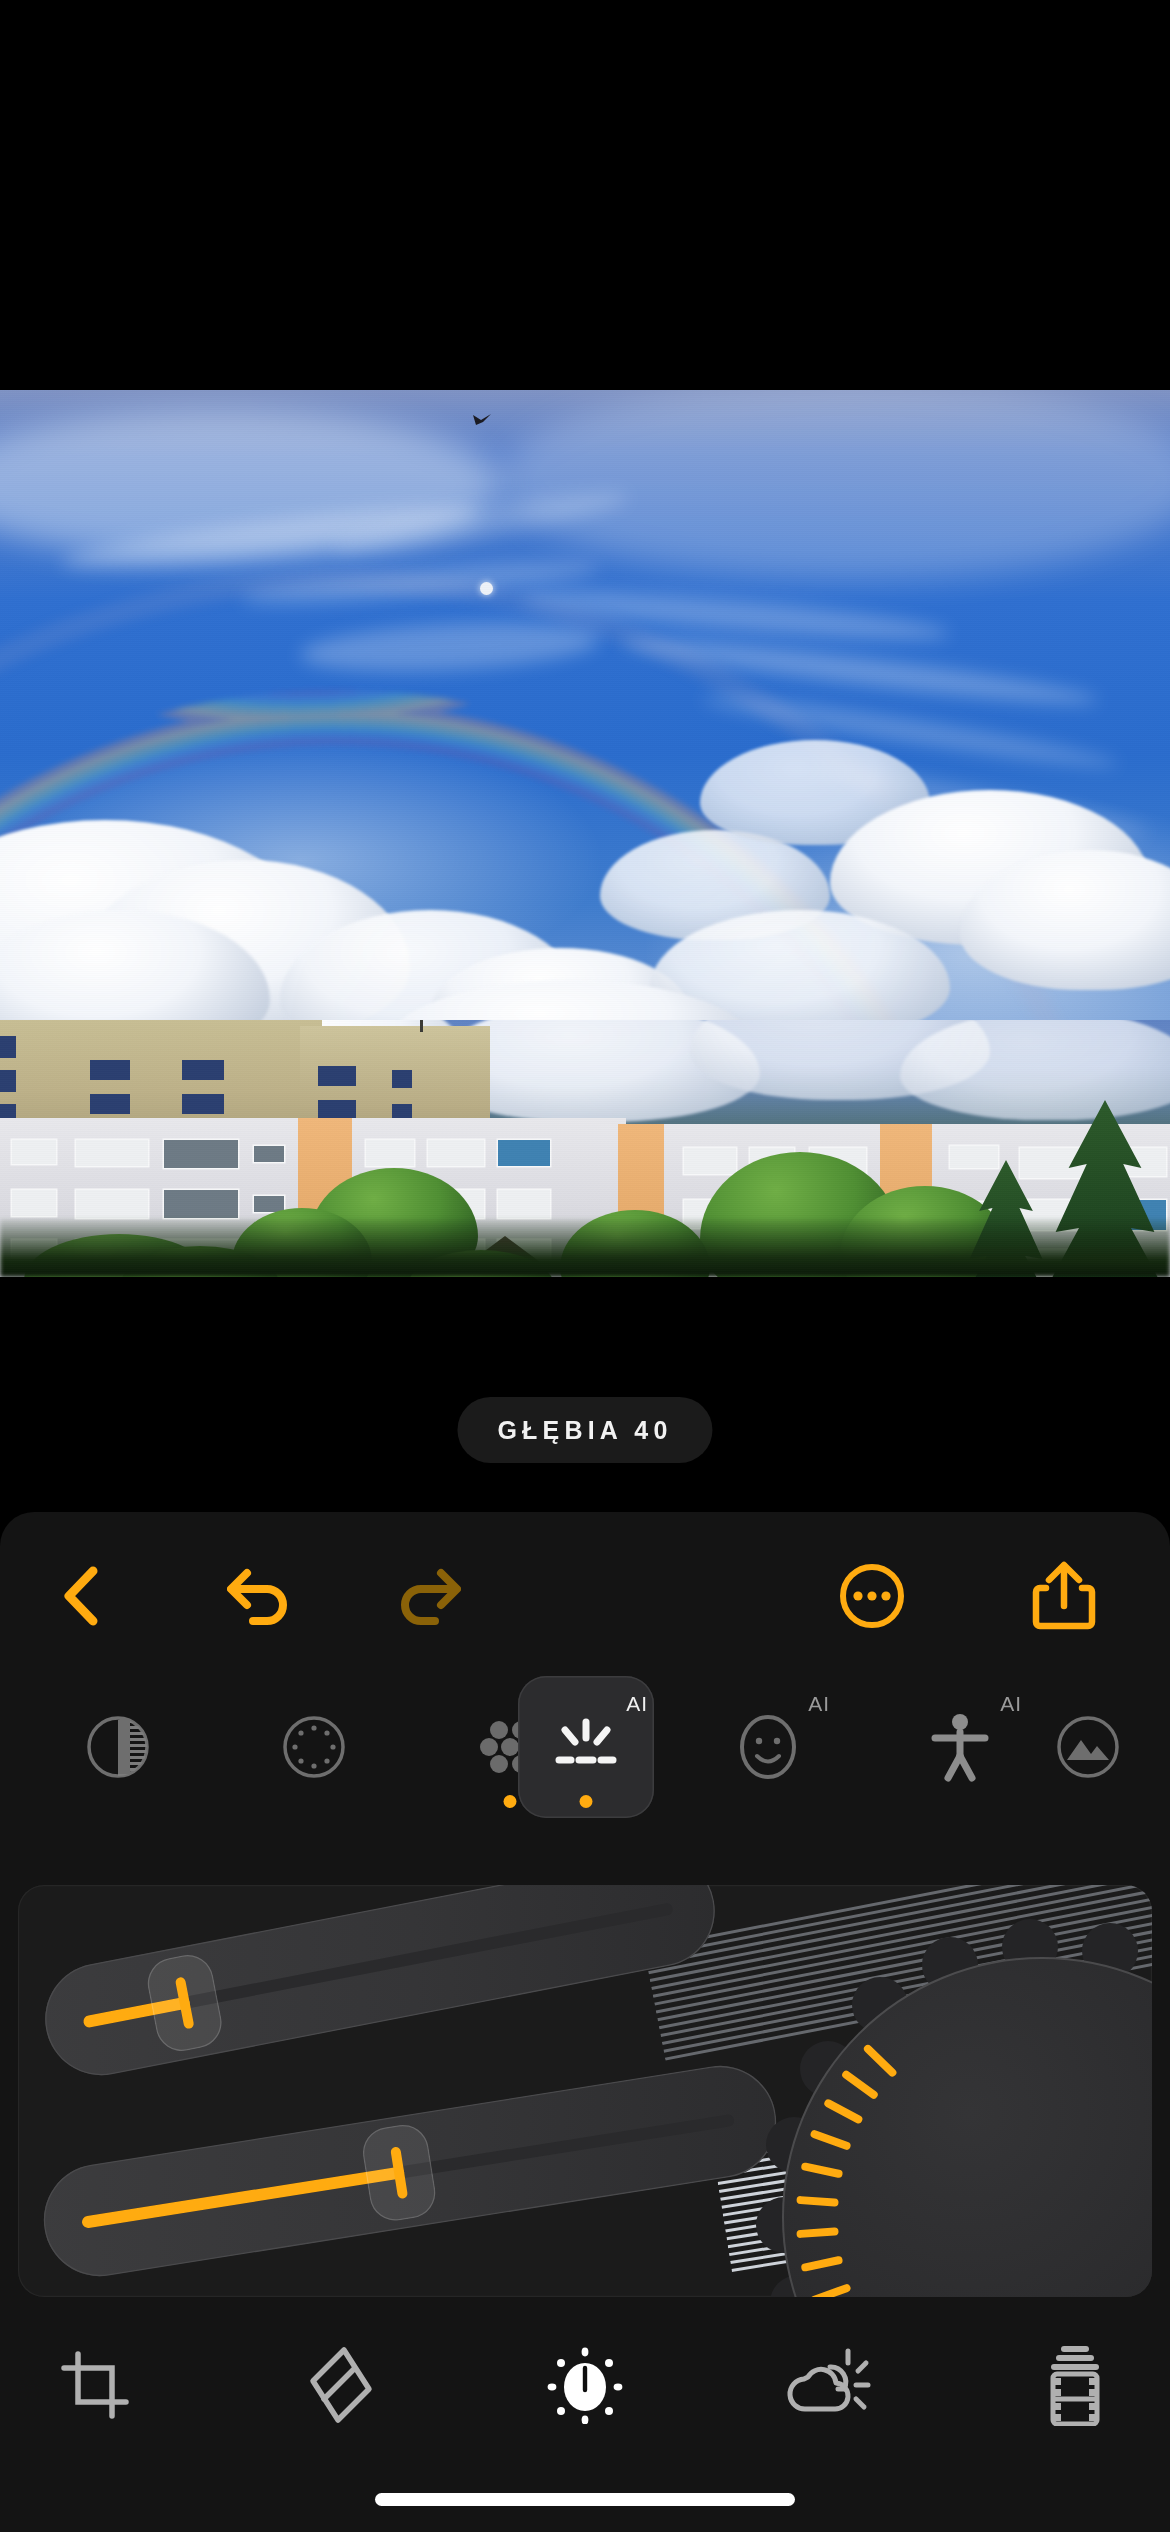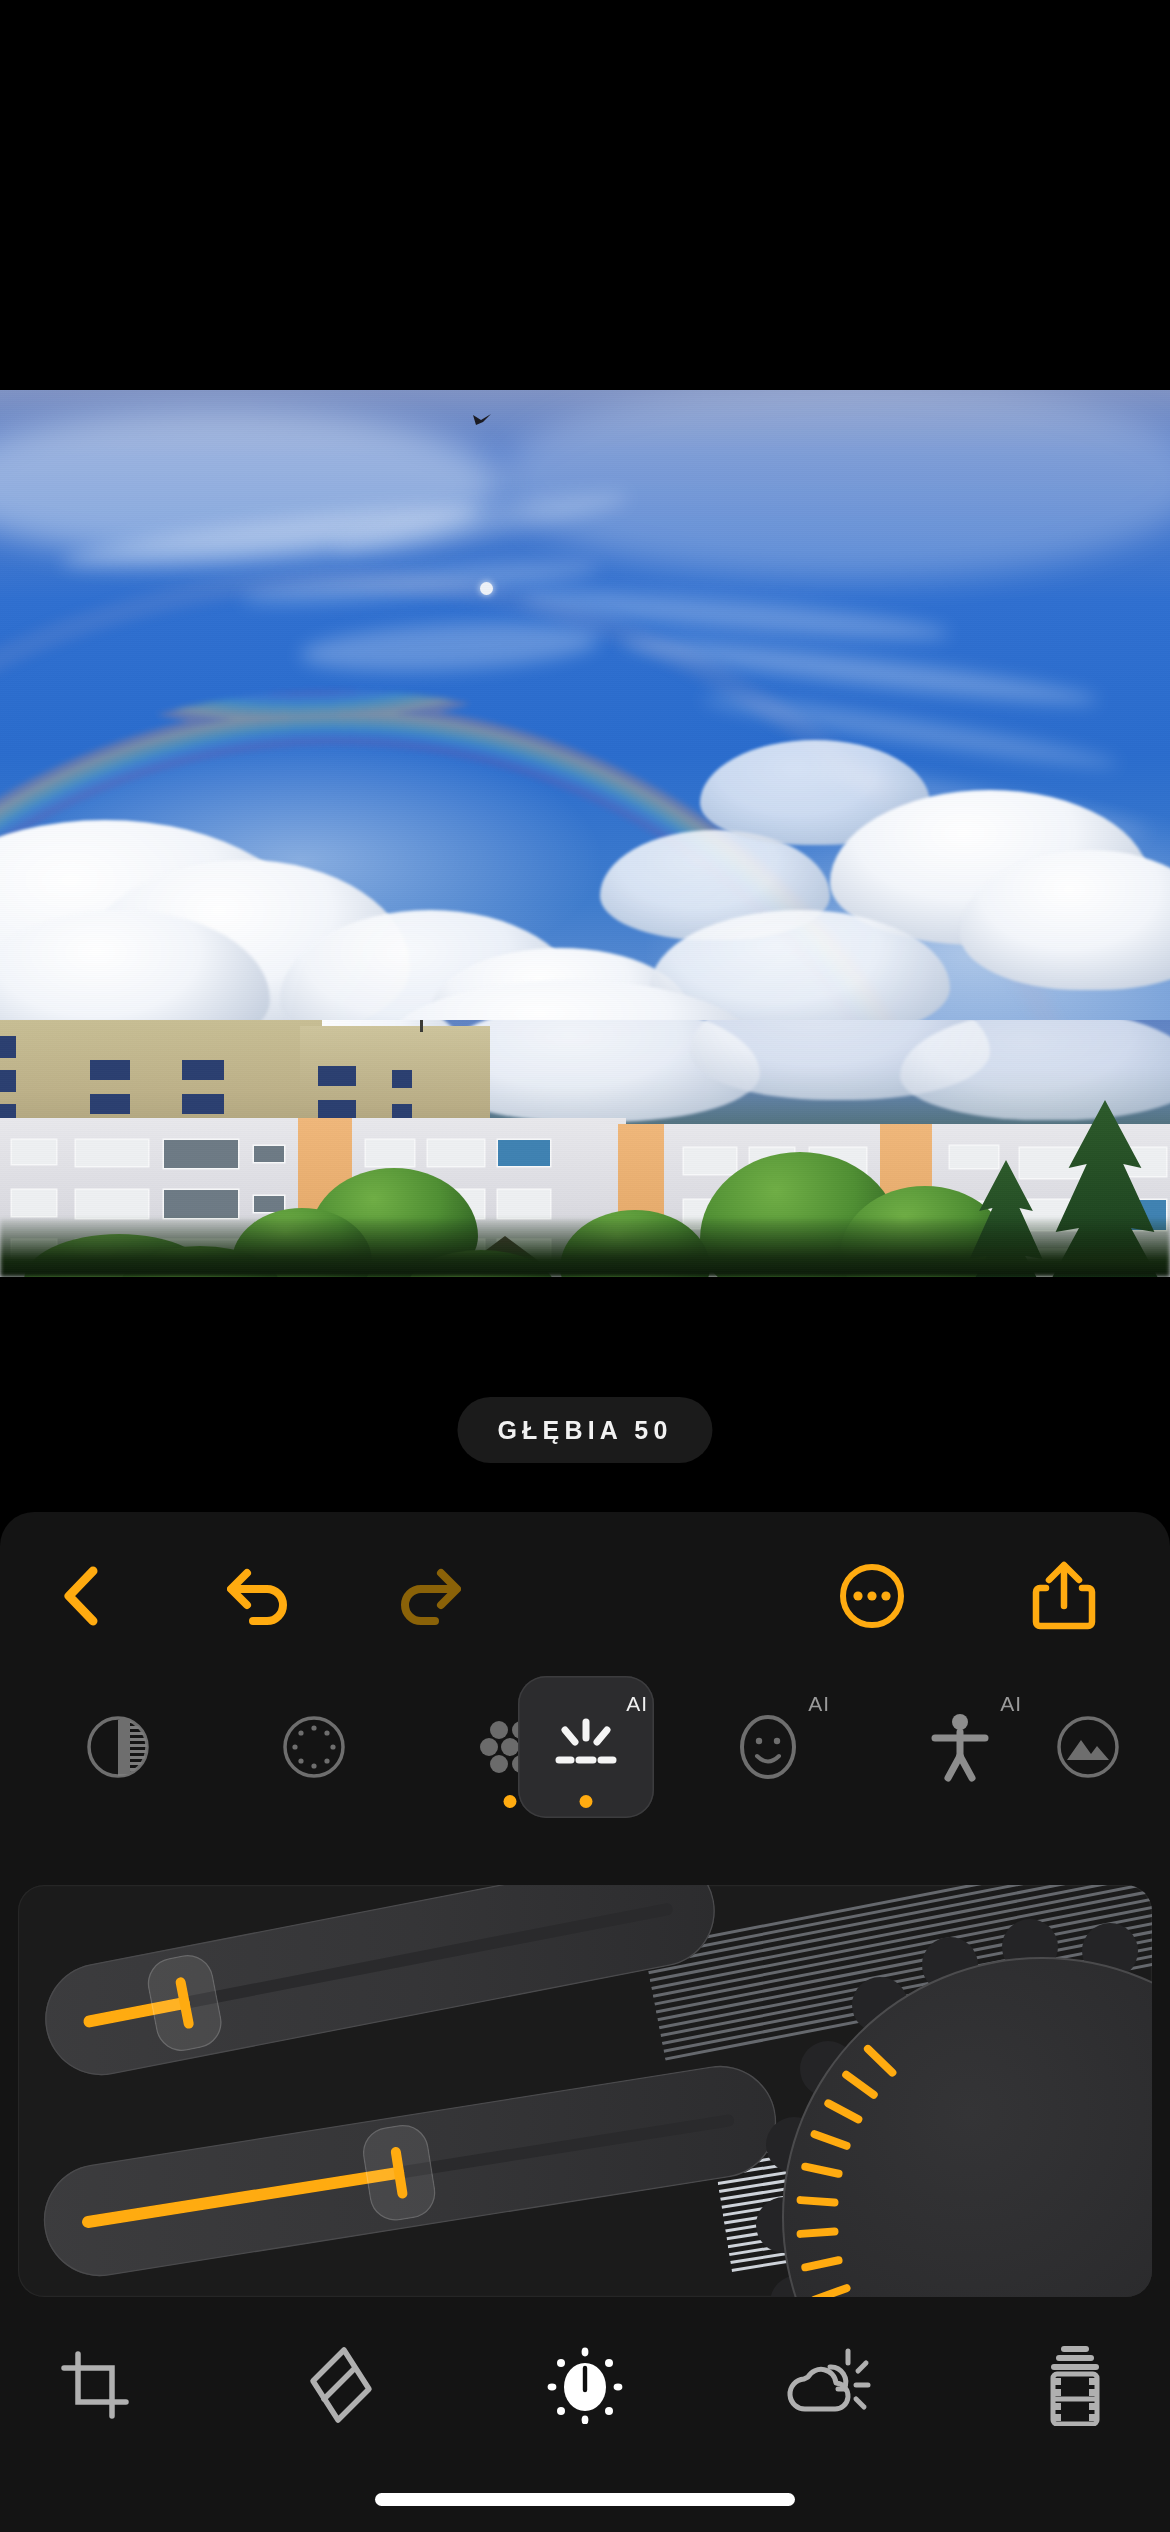--- a/index.html
+++ b/index.html
@@ -262,21 +262,21 @@
         <div class="tree" style="left:406px;top:230px;width:150px;height:70px;"></div>
 
         <div class="shrubline"></div>
       </div>
 
       <div class="grain"></div>
     </div>
   </div>
 
   <div class="badge">
-    <span>GŁĘBIA 50</span>
+    <span>GŁĘBIA 40</span>
   </div>
 
   <div class="panel">
 
     <div class="toprow">
 
       <div class="tbtn" style="left:28px;">
         <span>
           <svg width="50" height="62" viewBox="0 0 50 62" aria-hidden="true">
             <path d="M36 6 L12 31 L36 56" fill="none" stroke="#ffab10" stroke-width="9" stroke-linecap="round" stroke-linejoin="round"></path>

